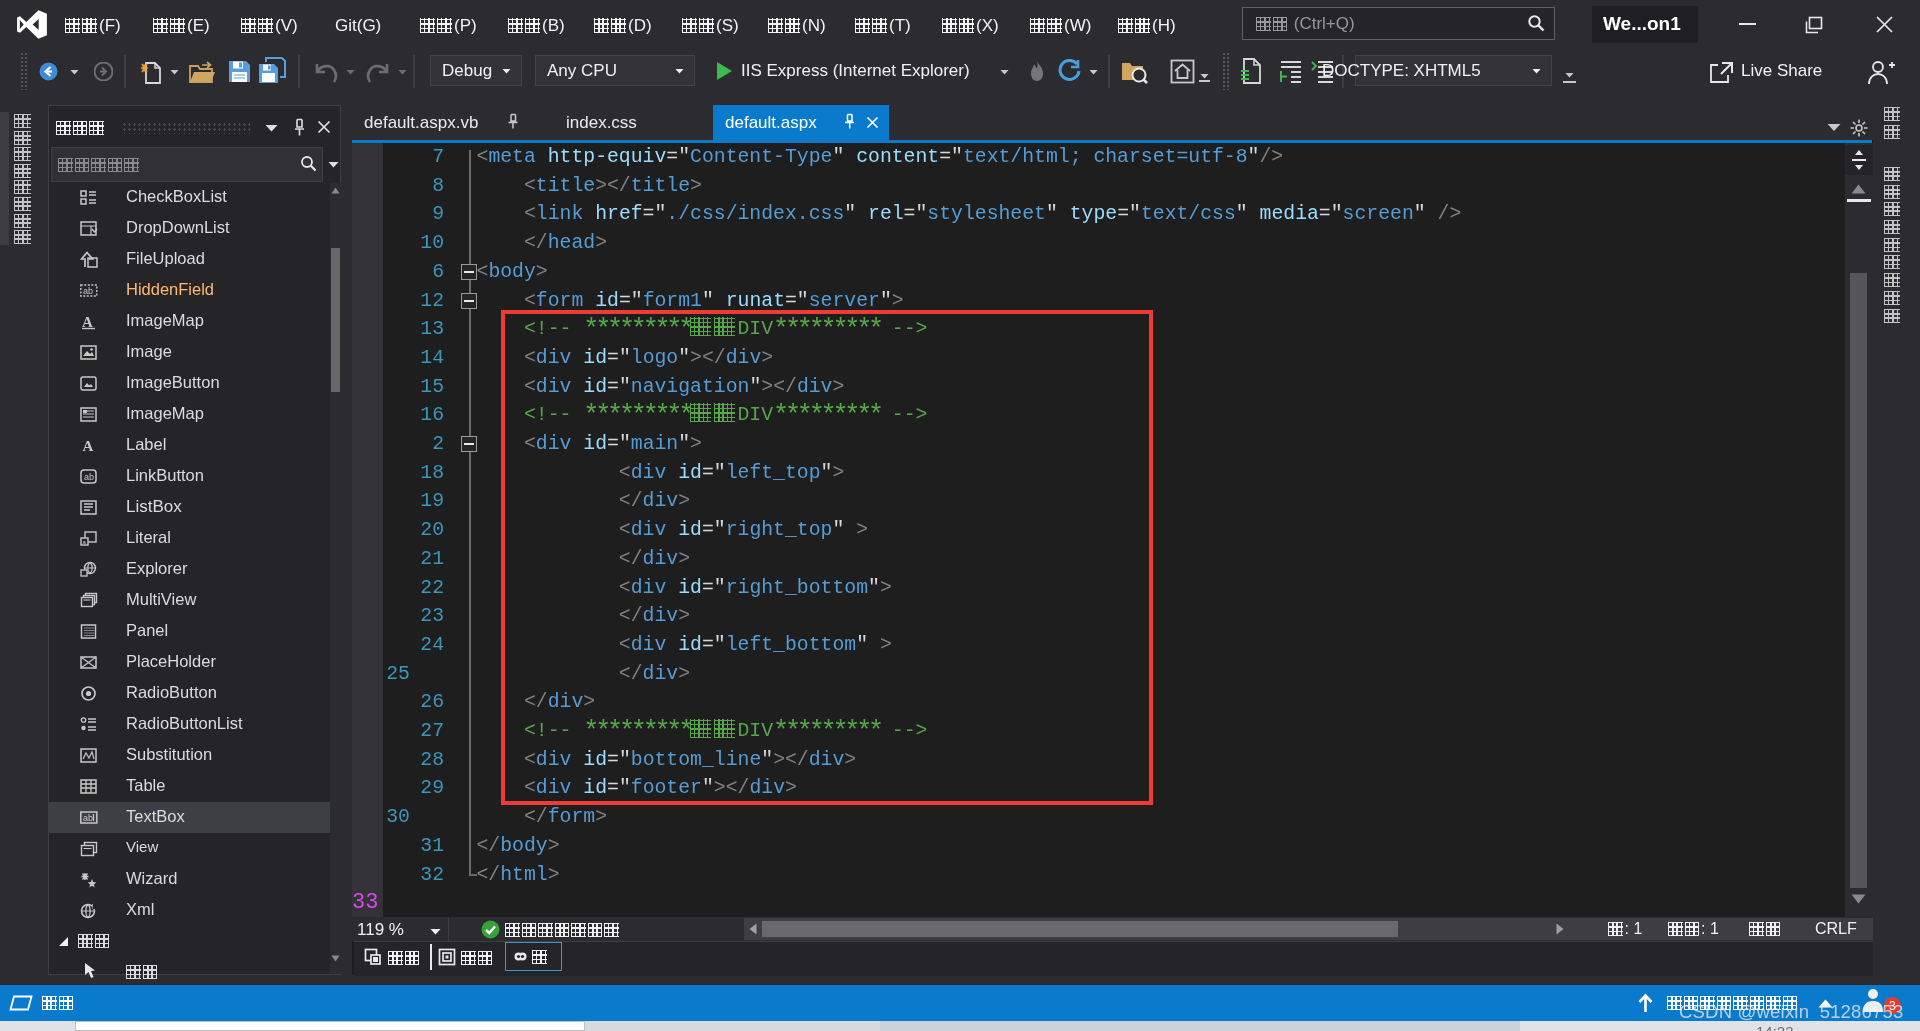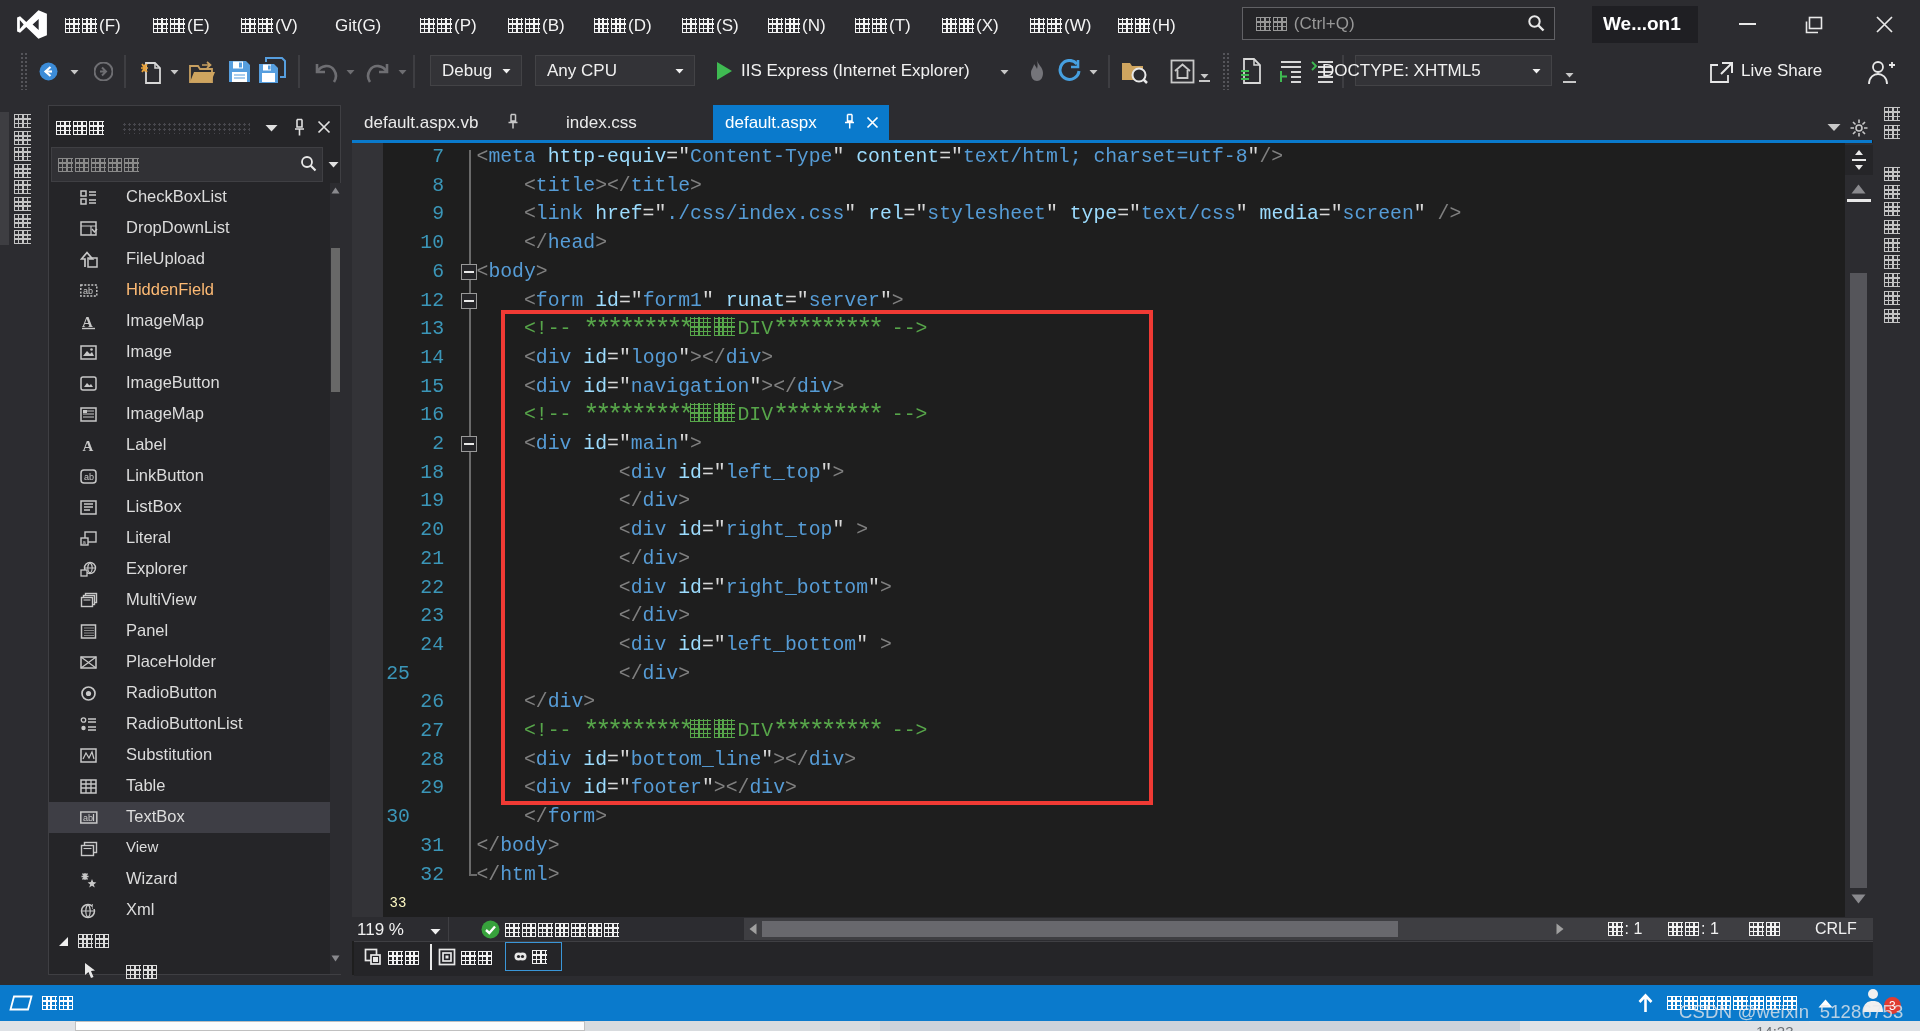--- a/index.html
+++ b/index.html
@@ -470,21 +470,21 @@
 <div class="ab mono" style="left:352px;top:745.7px;width:92px;height:28.7px;line-height:28.7px;font-size:19.78px;color:#3b96b8;text-align:right">28</div>
 <div class="ab mono" style="left:476.5px;top:745.7px;height:28.7px;line-height:28.7px;font-size:19.78px;white-space:pre">    <span style="color:#808080">&lt;</span><span style="color:#569cd6">div</span> <span style="color:#9cdcfe">id</span><span style="color:#d8d8d8">="</span><span style="color:#569cd6">bottom_line</span><span style="color:#d8d8d8">"</span><span style="color:#808080">&gt;</span><span style="color:#808080">&lt;/</span><span style="color:#569cd6">div</span><span style="color:#808080">&gt;</span></div>
 <div class="ab mono" style="left:352px;top:774.4px;width:92px;height:28.7px;line-height:28.7px;font-size:19.78px;color:#3b96b8;text-align:right">29</div>
 <div class="ab mono" style="left:476.5px;top:774.4px;height:28.7px;line-height:28.7px;font-size:19.78px;white-space:pre">    <span style="color:#808080">&lt;</span><span style="color:#569cd6">div</span> <span style="color:#9cdcfe">id</span><span style="color:#d8d8d8">="</span><span style="color:#569cd6">footer</span><span style="color:#d8d8d8">"</span><span style="color:#808080">&gt;</span><span style="color:#808080">&lt;/</span><span style="color:#569cd6">div</span><span style="color:#808080">&gt;</span></div>
 <div class="ab mono" style="left:352px;top:803.1px;width:92px;height:28.7px;line-height:28.7px;font-size:19.78px;color:#3b96b8;text-align:center">30</div>
 <div class="ab mono" style="left:476.5px;top:803.1px;height:28.7px;line-height:28.7px;font-size:19.78px;white-space:pre">    <span style="color:#808080">&lt;/</span><span style="color:#569cd6">form</span><span style="color:#808080">&gt;</span></div>
 <div class="ab mono" style="left:352px;top:831.8px;width:92px;height:28.7px;line-height:28.7px;font-size:19.78px;color:#3b96b8;text-align:right">31</div>
 <div class="ab mono" style="left:476.5px;top:831.8px;height:28.7px;line-height:28.7px;font-size:19.78px;white-space:pre"><span style="color:#808080">&lt;/</span><span style="color:#569cd6">body</span><span style="color:#808080">&gt;</span></div>
 <div class="ab mono" style="left:352px;top:860.5px;width:92px;height:28.7px;line-height:28.7px;font-size:19.78px;color:#3b96b8;text-align:right">32</div>
 <div class="ab mono" style="left:476.5px;top:860.5px;height:28.7px;line-height:28.7px;font-size:19.78px;white-space:pre"><span style="color:#808080">&lt;/</span><span style="color:#569cd6">html</span><span style="color:#808080">&gt;</span></div>
-<div class="ab mono" style="left:352px;top:889.2px;width:92px;height:28.7px;line-height:28.7px;font-size:14px;color:#fef9c3;text-align:center">33</div>
+<div class="ab mono" style="left:352px;top:889.2px;width:92px;height:28.7px;line-height:28.7px;font-size:22px;color:#d946ef;text-align:left">33</div>
 <div class="ab" style="left:469px;top:150px;width:1.5px;height:724px;background:#6a6a6a"></div>
 <div class="ab" style="left:461px;top:264px;width:16px;height:16px;background:#252528;border:1px solid #999;box-sizing:border-box"></div>
 <div class="ab" style="left:464px;top:271px;width:10px;height:2px;background:#e8e8e8"></div>
 <div class="ab" style="left:461px;top:293px;width:16px;height:16px;background:#252528;border:1px solid #999;box-sizing:border-box"></div>
 <div class="ab" style="left:464px;top:300px;width:10px;height:2px;background:#e8e8e8"></div>
 <div class="ab" style="left:461px;top:436px;width:16px;height:16px;background:#252528;border:1px solid #999;box-sizing:border-box"></div>
 <div class="ab" style="left:464px;top:443px;width:10px;height:2px;background:#e8e8e8"></div>
 <div class="ab" style="left:469px;top:874px;width:8px;height:1.5px;background:#6a6a6a"></div>
 <div class="ab" style="left:501px;top:310px;width:652px;height:495px;border:4px solid #f03a34;box-sizing:border-box"></div>
 

